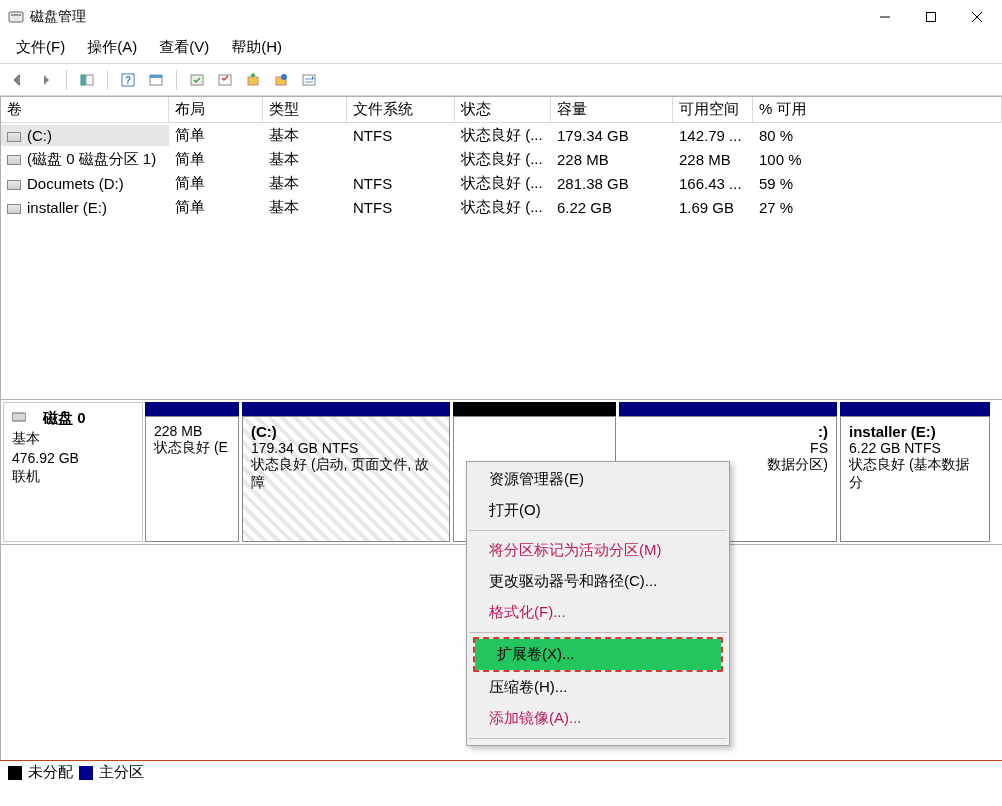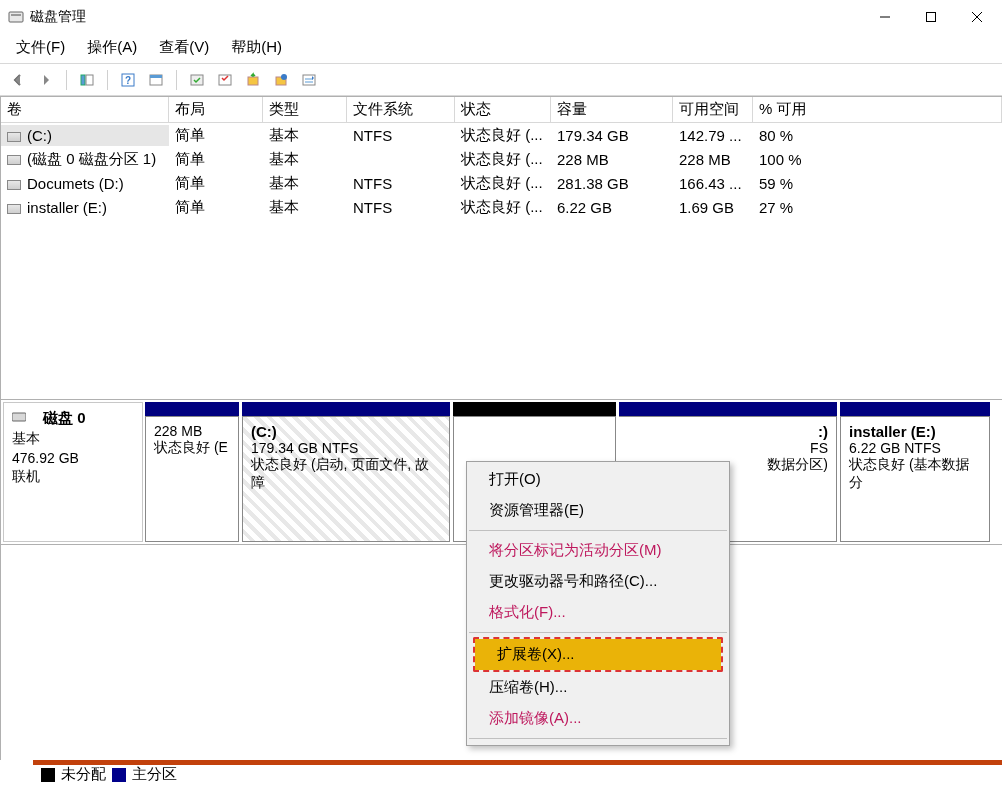--- a/index.html
+++ b/index.html
@@ -40,32 +40,32 @@
 .partitions { flex: 1; display: flex; gap: 3px; padding: 2px 2px 2px 0; }
 .part-wrap { display: flex; flex-direction: column; }
 .part-top { height: 14px; }
 .part-body { flex: 1; border: 1px solid #888; padding: 6px 8px; overflow: hidden; font-size: 14px; background: #fff; }
 .part-body.hatched { background: repeating-linear-gradient(45deg, #fff, #fff 5px, #e8e8e8 5px, #e8e8e8 9px); }
 .part-body .pname { font-weight: bold; font-size: 15px; }
 .bar-blue { background: #00007f; }
 .bar-black { background: #000; }
 
 
-.statusbar { height: 24px; display: flex; align-items: center; padding: 0 8px; gap: 6px; font-size: 15px; border-top: 5px solid #c2410c; margin-left: 33px; }
+.statusbar { height: 24px; display: flex; align-items: center; padding: 0 8px; gap: 6px; font-size: 15px; border-top: 1px solid #c2410c; }
 .statusbar .sw { width: 14px; height: 14px; display: inline-block; }
 .sw-black { background: #000; }
 .sw-blue { background: #00008b; }
 
 
 .context-menu { position: absolute; left: 466px; top: 461px; width: 264px; background: #f0f0f0; border: 1px solid #a0a0a0; box-shadow: 3px 3px 6px rgba(0,0,0,0.25); padding: 2px 0; z-index: 100; }
 .context-menu .item { padding: 6px 22px; font-size: 15px; position: relative; }
 .context-menu .item.disabled { color: #be185d; }
 .context-menu .csep { height: 1px; background: #c0c0c0; margin: 4px 2px; }
 .context-menu .highlight-box { margin: 0 6px; border: 2px dashed #d33; border-radius: 2px; }
-.context-menu .highlight-box .item { background: #eab308; }
+.context-menu .highlight-box .item { background: #22c55e; }
 
 
 .c-vol { width: 168px; }
 .c-layout { width: 94px; }
 .c-type { width: 84px; }
 .c-fs { width: 108px; }
 .c-status { width: 96px; }
 .c-cap { width: 122px; }
 .c-free { width: 80px; }
 .c-pct { width: 110px; }
@@ -282,22 +282,22 @@
 <div style="height: 215px; border-left: 1px solid #b0b0b0;"></div>
 
 <div class="statusbar">
   <span class="sw sw-black"></span>
   <span>未分配</span>
   <span class="sw sw-blue"></span>
   <span>主分区</span>
 </div>
 
 <div class="context-menu">
+  <div class="item">资源管理器(E)</div>
   <div class="item">打开(O)</div>
-  <div class="item">资源管理器(E)</div>
   <div class="csep"></div>
   <div class="item disabled">将分区标记为活动分区(M)</div>
   <div class="item">更改驱动器号和路径(C)...</div>
   <div class="item disabled">格式化(F)...</div>
   <div class="csep"></div>
   <div class="highlight-box">
     <div class="item">扩展卷(X)...</div>
   </div>
   <div class="item">压缩卷(H)...</div>
   <div class="item disabled">添加镜像(A)...</div>

